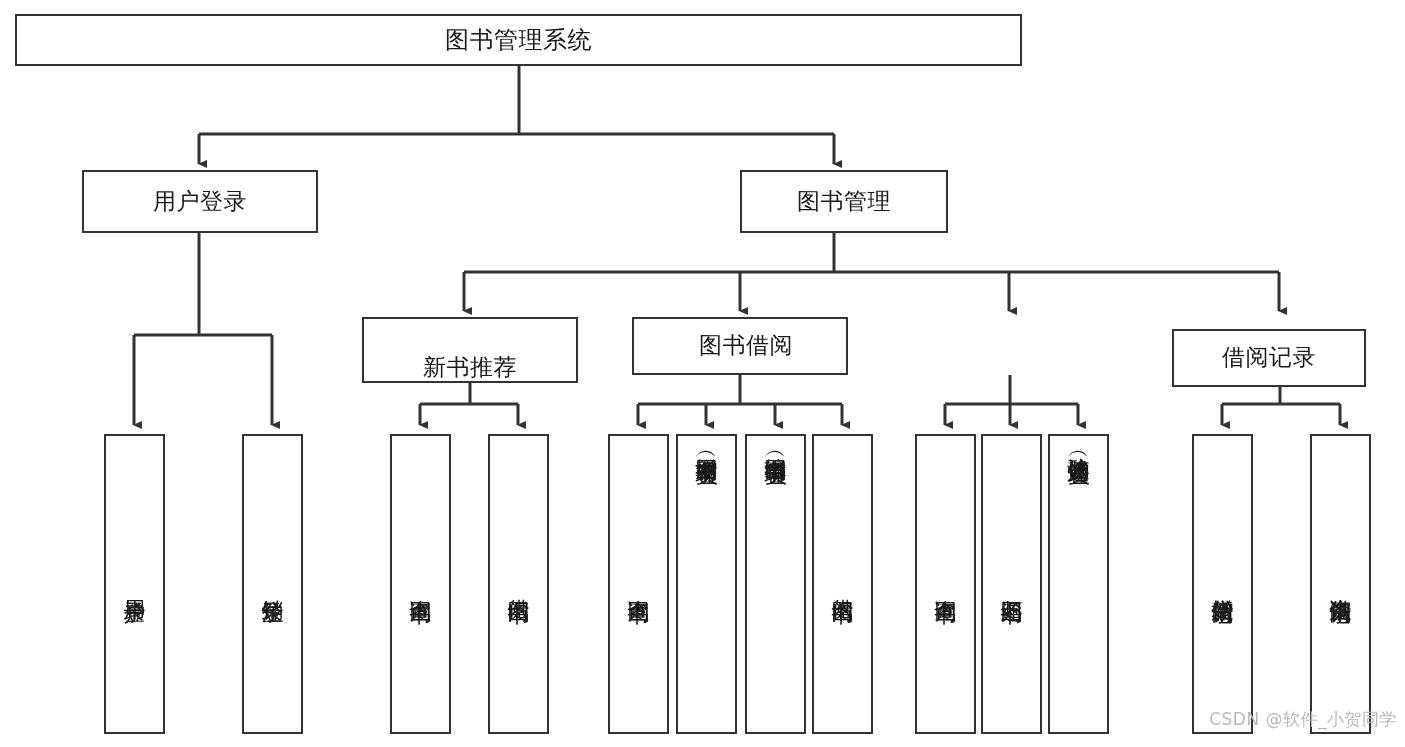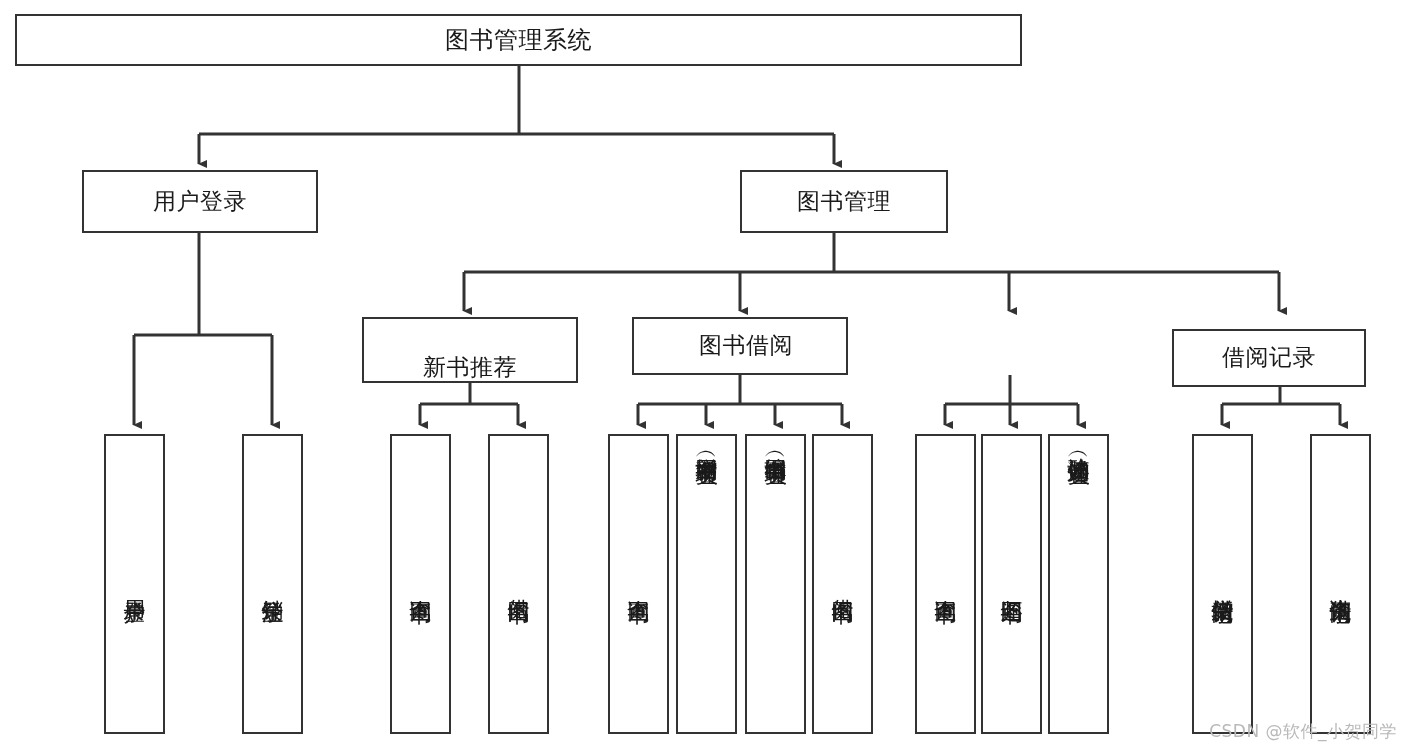--- a/index.html
+++ b/index.html
@@ -65,21 +65,21 @@
     white-space: nowrap;
   }
   
   .node.vert.mid {
     align-items: center;
     padding-top: 0;
   }
   #watermark {
     position: absolute;
     right: 8px;
-    bottom: 4px;
+    bottom: 16px;
     font-size: 17px;
     color: #b9b9b9;
     letter-spacing: 0.5px;
     user-select: none;
     white-space: nowrap;
   }
 </style>
 </head>
 <body>
 

